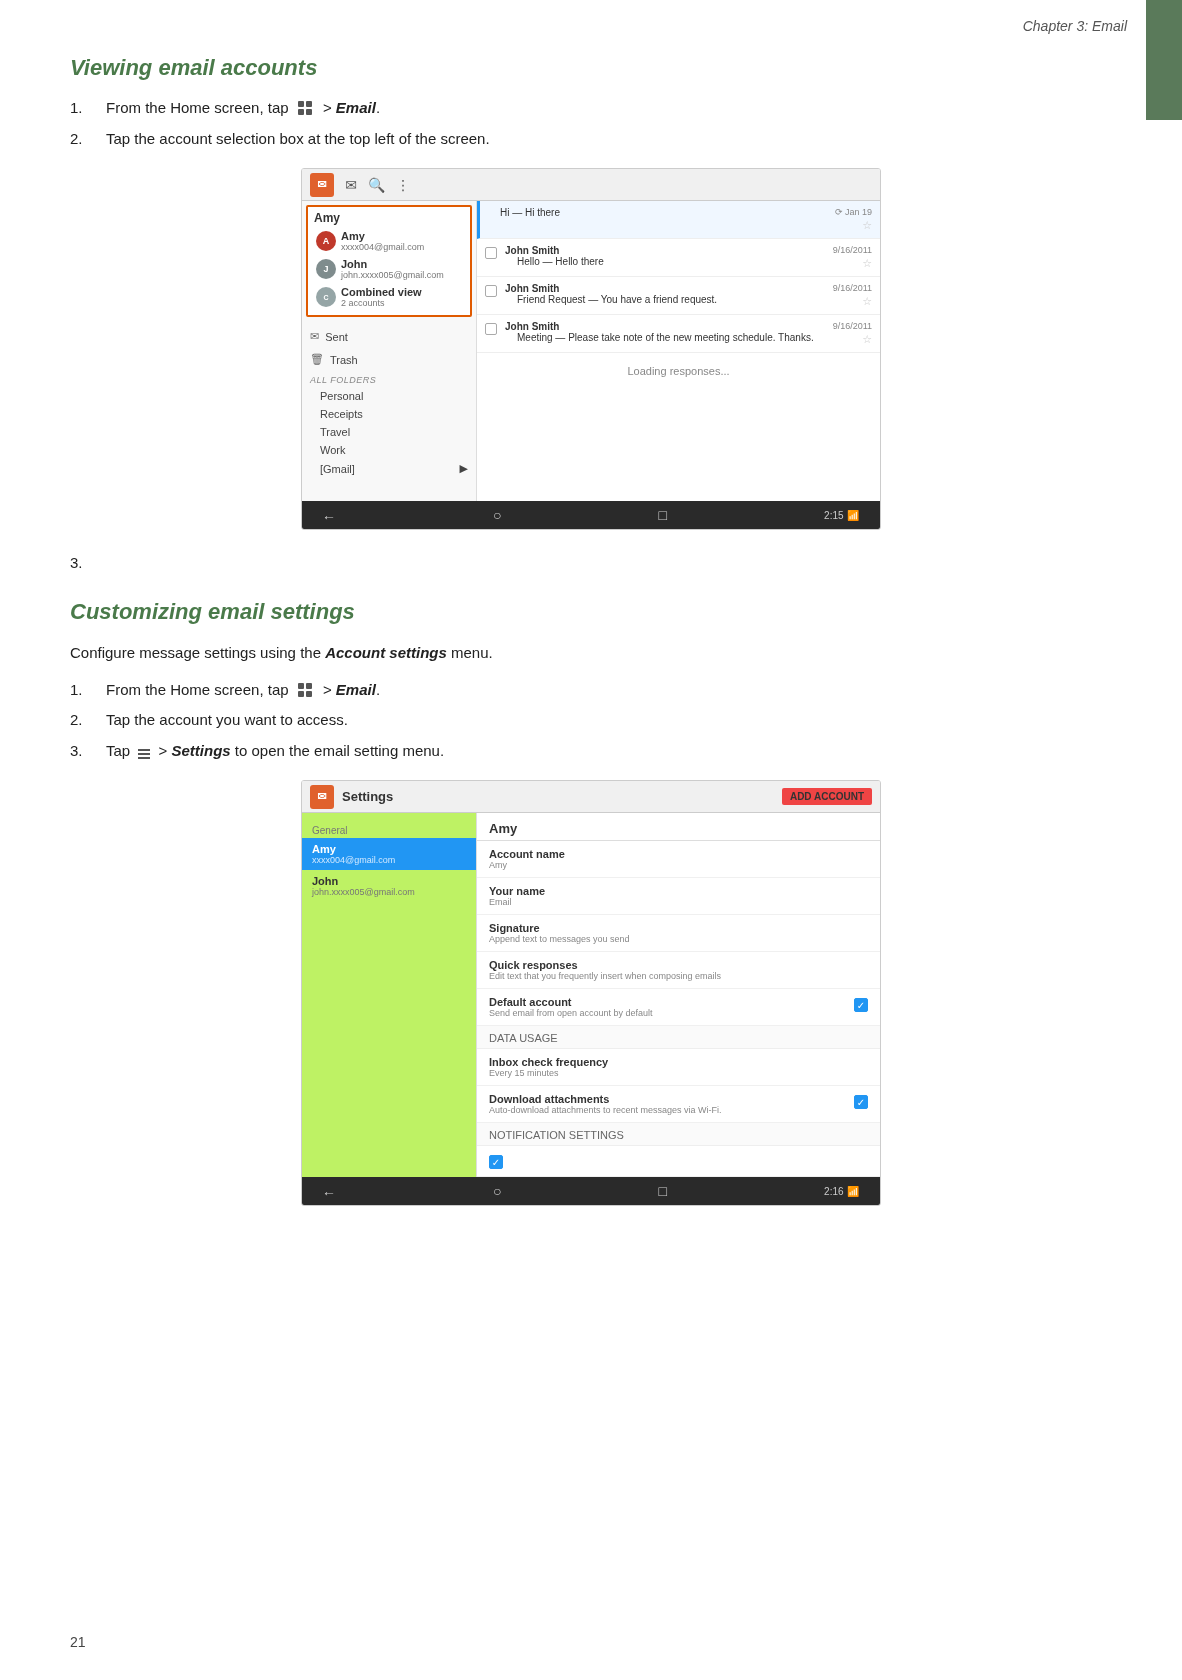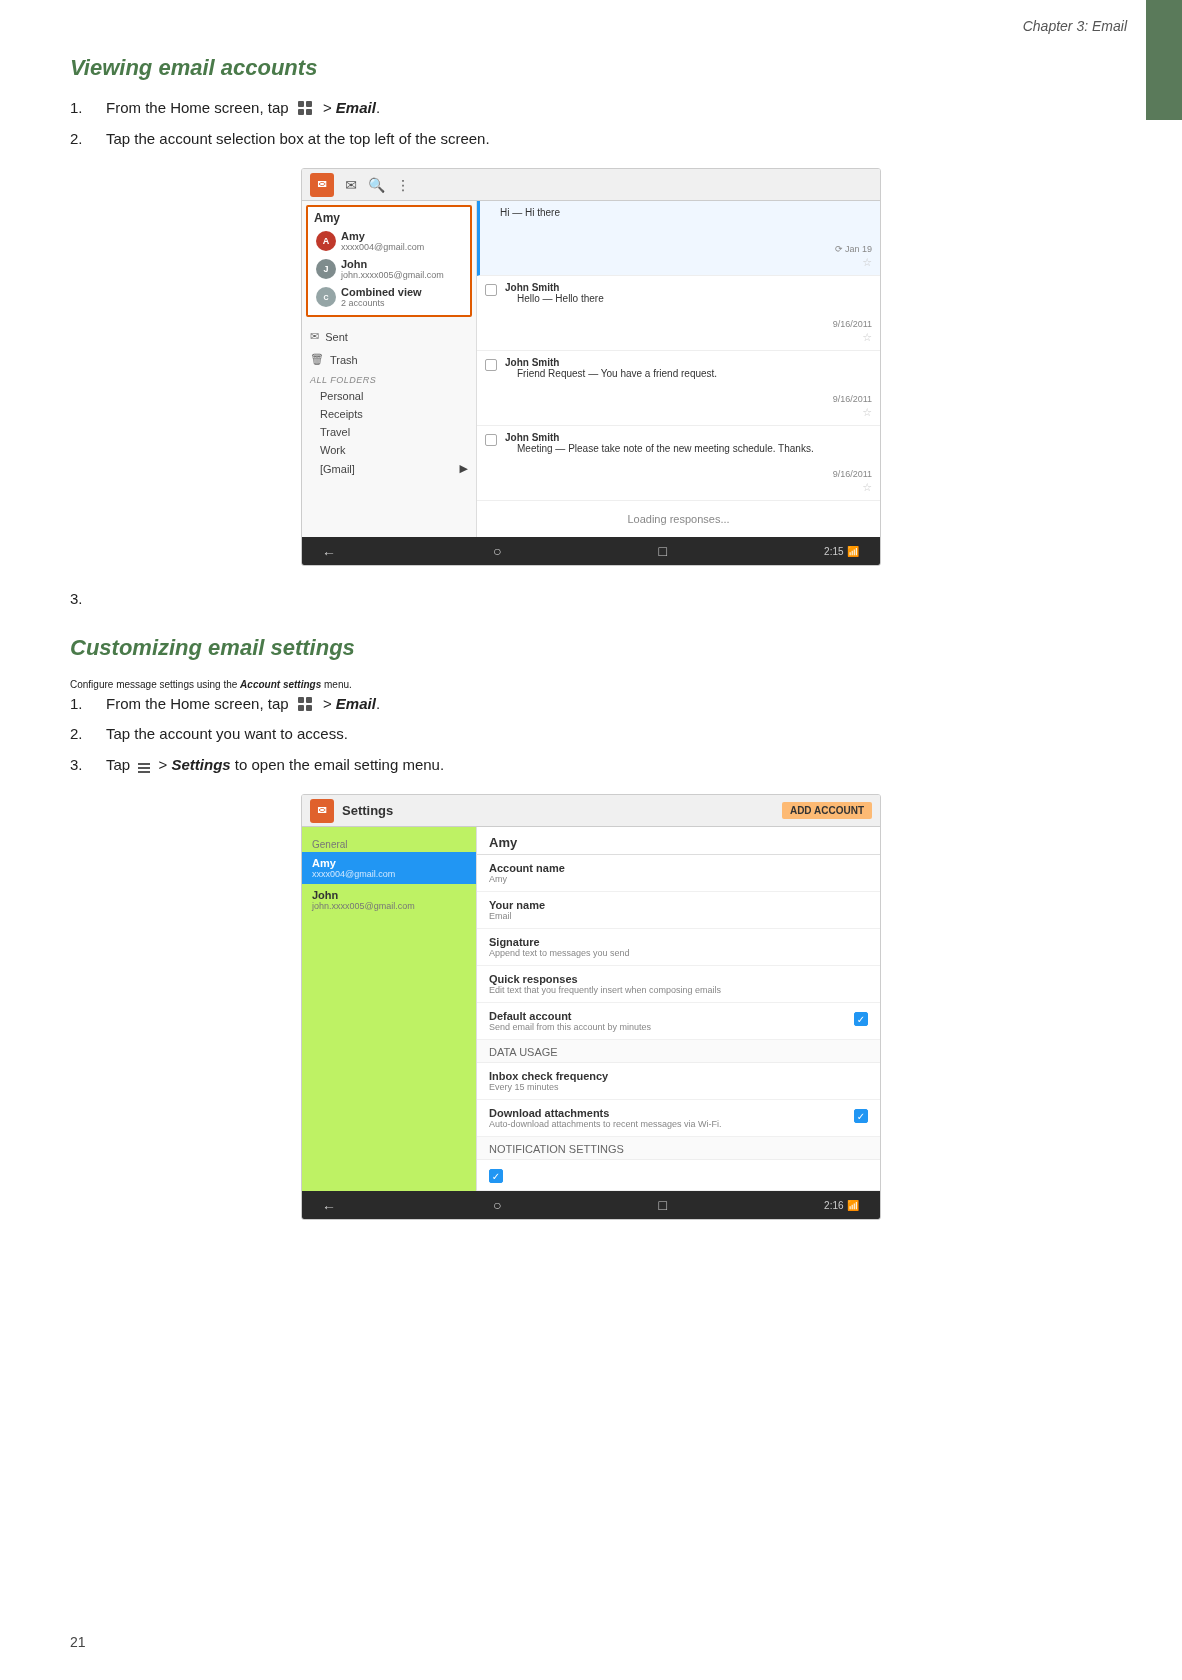--- a/index.html
+++ b/index.html
@@ -217,21 +217,21 @@
       width: 12px; height: 12px;
       border: 1px solid #aaa;
       border-radius: 2px;
       margin-top: 2px;
       flex-shrink: 0;
     }
     .email-list-item .content { flex: 1; }
     .email-list-item .sender { font-size: 10px; font-weight: bold; color: #333; }
     .email-list-item .subject { font-size: 10px; color: #333; margin-left: 12px; }
     .email-list-item .meta { display: flex; flex-direction: column; align-items: flex-end; gap: 2px; }
-    .email-list-item .date { font-size: 9px; color: #888; margin-top: 37px; }
+    .email-list-item .date { font-size: 9px; color: #888; }
     .email-list-item .star { font-size: 11px; color: #ccc; }
 
     .loading-msg {
       text-align: center;
       padding: 12px;
       font-size: 11px;
       color: #888;
     }
 
     
@@ -271,21 +271,21 @@
     .settings-topbar-left { display: flex; align-items: center; gap: 8px; }
     .settings-topbar-logo {
       width: 24px; height: 24px;
       background: #e0612c; border-radius: 3px;
       display: flex; align-items: center; justify-content: center;
       color: white; font-size: 11px; font-weight: bold;
     }
     .settings-topbar-title { font-size: 13px; font-weight: bold; color: #333; }
     .settings-add-account {
       font-size: 10px; color: #333; font-weight: bold;
-      background: #fdba74; padding: 3px 8px; border-radius: 2px;
+      background: #ef4444; padding: 3px 8px; border-radius: 2px;
     }
     .settings-body {
       display: flex;
       flex: 1;
       min-height: 320px;
     }
     .settings-left {
       width: 175px;
       background: #bef264;
       border-right: 1px solid #ddd;
@@ -340,22 +340,23 @@
       background: #2196F3;
       border-radius: 2px;
       display: flex; align-items: center; justify-content: center;
       color: white; font-size: 10px;
       flex-shrink: 0;
       margin-top: 2px;
     }
 
     
     .body-text {
-      font-size: 10px;
+      font-size: 15px;
       line-height: 1.6;
+      margin-bottom: 14px;
     }
     .body-text .bold { font-weight: bold; font-style: italic; }
 
     
     .page-number {
       position: absolute;
       bottom: 30px;
       left: 70px;
       font-size: 14px;
       color: #444;
@@ -630,21 +631,21 @@
           <div class="settings-item">
             <div class="settings-item-text">
               <div class="settings-item-label">Quick responses</div>
               <div class="settings-item-desc">Edit text that you frequently insert when composing emails</div>
             </div>
           </div>
 
           <div class="settings-item">
             <div class="settings-item-text">
               <div class="settings-item-label">Default account</div>
-              <div class="settings-item-desc">Send email from this account by minutes</div>
+              <div class="settings-item-desc">Send email from open account by default</div>
             </div>
             <div class="settings-checkbox">✓</div>
           </div>
 
           <div class="settings-section-title">DATA USAGE</div>
 
           <div class="settings-item">
             <div class="settings-item-text">
               <div class="settings-item-label">Inbox check frequency</div>
               <div class="settings-item-desc">Every 15 minutes</div>

